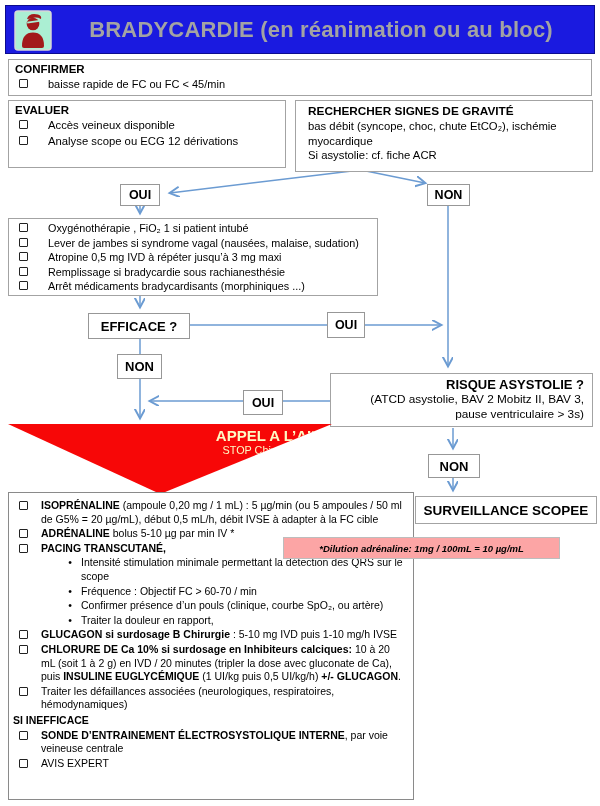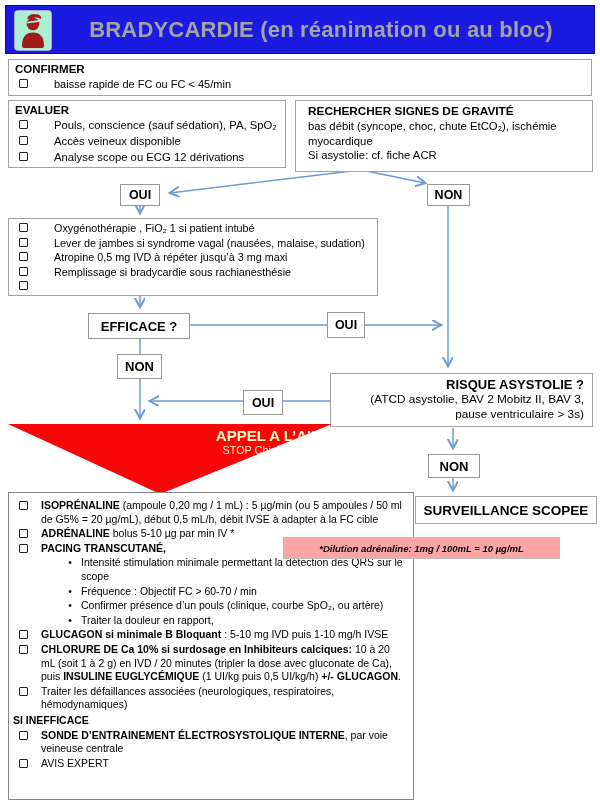--- a/index.html
+++ b/index.html
@@ -20,21 +20,21 @@
   .banner{position:absolute;left:5px;top:5px;width:590px;height:49px;background:var(--header-bg);
     border:1px solid #0b0b8f;display:flex;align-items:center;z-index:2;}
   .banner .icon-wrap{position:absolute;left:8px;top:4px;width:38px;height:41px;}
   .banner .title{flex:1;text-align:center;color:#a3a3a3;font-weight:bold;font-size:22px;letter-spacing:.2px;padding-left:42px;}
 
   .box{position:absolute;background:#fff;border:1px solid var(--border);z-index:2;}
   .box-title{font-weight:bold;font-size:11.5px;padding:3px 0 1px 6px;}
 
   .chk-row{display:flex;align-items:flex-start;padding-left:10px;margin-top:1px;}
   .cb{flex:0 0 auto;width:9px;height:9px;border:1.3px solid #222;margin-top:2px;border-radius:1px;background:#fff;}
-  .chk-txt{margin-left:26px;font-size:11px;line-height:14px;}
+  .chk-txt{margin-left:20px;font-size:11px;line-height:14px;}
 
   .confirmer{left:8px;top:59px;width:584px;height:37px;}
   .confirmer .cols{position:relative;}
   .confirmer .col2{position:absolute;left:287px;top:0;}
 
   .evaluer{left:8px;top:100px;width:278px;height:68px;}
   .evaluer .chk-txt{font-size:11.3px;line-height:15px;}
 
   .gravite{left:295px;top:100px;width:298px;height:72px;padding:3px 7px 0 12px;}
   .gravite .g-title{font-weight:bold;font-size:11.8px;margin-bottom:1px;}
@@ -128,24 +128,20 @@
         <span class="cb"></span>
         <span class="chk-txt">baisse rapide de FC ou FC &lt; 45/min</span>
       </div>
     </div>
   </div>
 
   <div class="box evaluer">
     <div class="box-title">EVALUER</div>
     <div class="chk-row">
       <span class="cb"></span>
-      <span class="chk-txt">Pouls, conscience (sauf sédation), PA, SpO₂</span>
-    </div>
-    <div class="chk-row">
-      <span class="cb"></span>
       <span class="chk-txt">Accès veineux disponible</span>
     </div>
     <div class="chk-row">
       <span class="cb"></span>
       <span class="chk-txt">Analyse scope ou ECG 12 dérivations</span>
     </div>
   </div>
 
   <div class="box gravite">
     <div class="g-title">RECHERCHER SIGNES DE GRAVITÉ</div>
@@ -173,20 +169,21 @@
     <div class="chk-row">
       <span class="cb"></span>
       <span class="chk-txt">Atropine 0,5 mg IVD à répéter jusqu’à 3 mg maxi</span>
     </div>
     <div class="chk-row">
       <span class="cb"></span>
       <span class="chk-txt">Remplissage si bradycardie sous rachianesthésie</span>
     </div>
     <div class="chk-row">
       <span class="cb"></span>
+      <span class="chk-txt">Arrêt médicaments bradycardisants (morphiniques ...)</span>
     </div>
   </div>
 
   <div class="box risque">
     <div class="r-title">RISQUE ASYSTOLIE ?</div>
     <div class="r-line">(ATCD asystolie, BAV 2 Mobitz II, BAV 3,</div>
     <div class="r-line">pause ventriculaire &gt; 3s)</div>
   </div>
 
   <div class="triangle">
@@ -240,21 +237,21 @@
         <div class="p-row bullet">
           <span class="marker-col">
             <span class="blt">•</span>
           </span>
           <div class="p-txt"><span>Traiter la douleur en rapport,</span></div>
         </div>
         <div class="p-row check">
           <span class="marker-col">
             <span class="cb"></span>
           </span>
-          <div class="p-txt"><span class="b">GLUCAGON si minimale B Bloquant</span><span> : 5-10 mg IVD puis 1-10 mg/h IVSE</span></div>
+          <div class="p-txt"><span class="b">GLUCAGON si surdosage B Chirurgie</span><span> : 5-10 mg IVD puis 1-10 mg/h IVSE</span></div>
         </div>
         <div class="p-row check">
           <span class="marker-col">
             <span class="cb"></span>
           </span>
           <div class="p-txt"><span class="b">CHLORURE DE Ca 10% si surdosage en Inhibiteurs calciques:</span><span> 10 à 20 mL (soit 1 à 2 g) en IVD / 20 minutes (tripler la dose avec gluconate de Ca), puis </span><span class="b">INSULINE EUGLYCÉMIQUE</span><span> (1 UI/kg puis 0,5 UI/kg/h) </span><span class="b">+/- GLUCAGON</span><span>.</span></div>
         </div>
         <div class="p-row check">
           <span class="marker-col">
             <span class="cb"></span>

